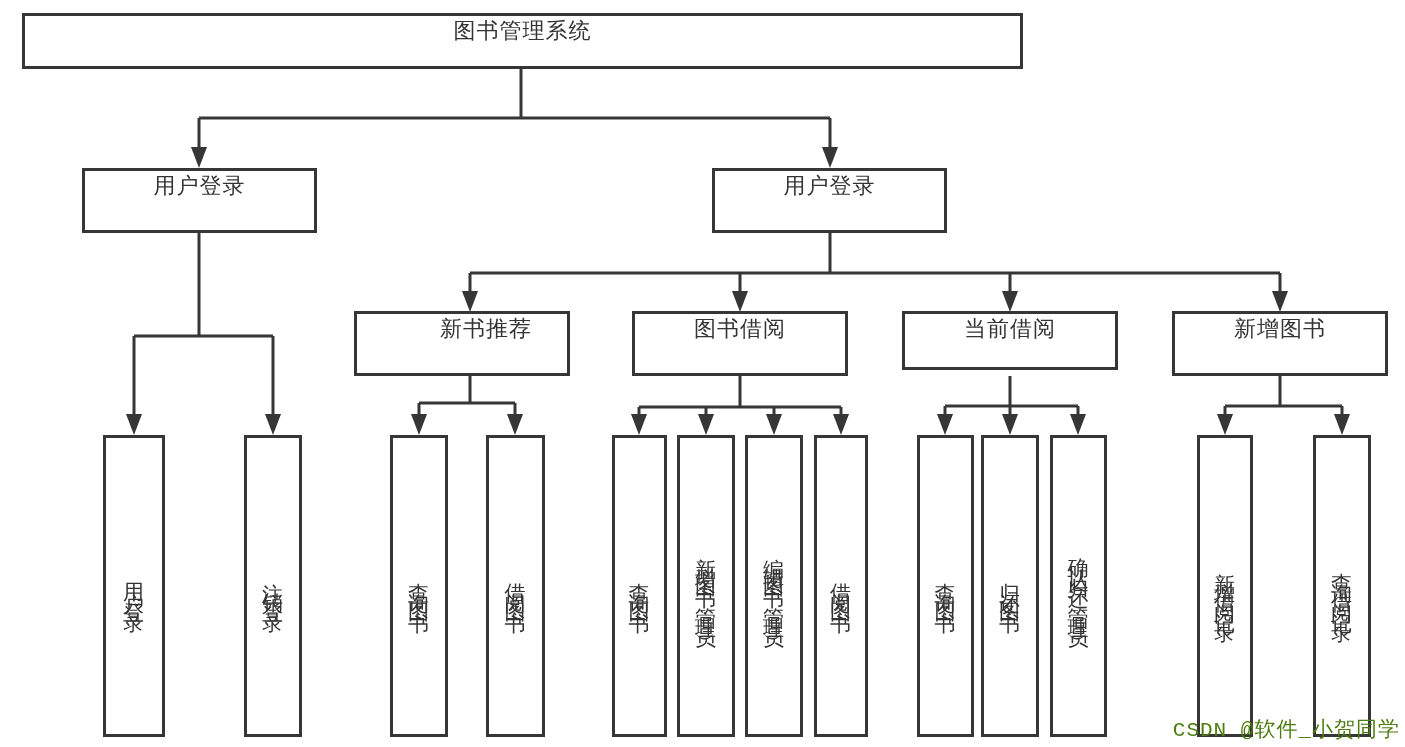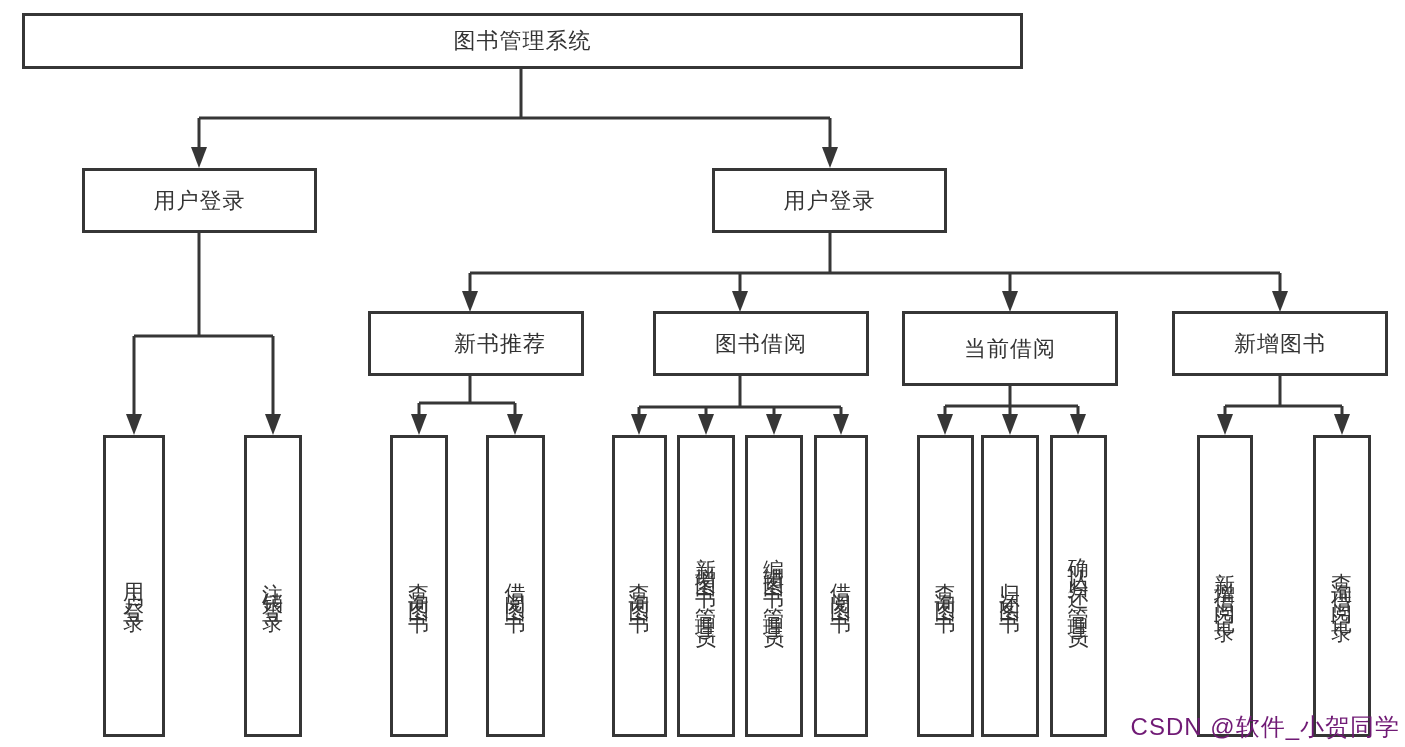--- a/index.html
+++ b/index.html
@@ -23,21 +23,20 @@
     width: 1405px;
     height: 747px;
     pointer-events: none;
   }
   .box {
     position: absolute;
     box-sizing: border-box;
     background: #ffffff;
     border: 3px solid #363636;
     display: flex;
-    align-items: center;
     justify-content: center;
     text-align: center;
     font-size: 22px;
     letter-spacing: 1px;
     color: #333333;
     z-index: 2;
   }
   .vbox {
     font-size: 21px;
     letter-spacing: 0;
@@ -46,25 +45,26 @@
     writing-mode: vertical-rl;
     text-orientation: mixed;
     letter-spacing: 10px;
     line-height: 1;
     white-space: nowrap;
   }
   .watermark {
     position: absolute;
     right: 5px;
     bottom: 4px;
-    font-size: 24px;
+    font-size: 21px;
     letter-spacing: 1px;
-    color: #701a75;
+    color: #4d7c0f;
     z-index: 5;
     white-space: nowrap;
+    font-family: Liberation Mono, monospace;
   }
 </style>
 </head>
 <body>
 
 <div class="stage">
 
   <svg class="wires" viewBox="0 0 1405 747" xmlns="http://www.w3.org/2000/svg" aria-hidden="true">
     <g stroke="#363636" stroke-width="3" fill="none">
 
@@ -112,27 +112,27 @@
     <span>图书管理系统</span>
   </div>
 
   <div class="box" style="left:82px; top:168px; width:235px; height:65px;">
     <span>用户登录</span>
   </div>
   <div class="box" style="left:712px; top:168px; width:235px; height:65px;">
     <span>用户登录</span>
   </div>
 
-  <div class="box" style="left:368px; top:311px; width:216px; height:65px;padding-left:48px;">
+  <div class="box" style="left:354px; top:311px; width:216px; height:65px;padding-left:48px;">
     <span>新书推荐</span>
   </div>
-  <div class="box" style="left:632px; top:311px; width:216px; height:65px;margin-left:21px;">
+  <div class="box" style="left:632px; top:311px; width:216px; height:65px;">
     <span>图书借阅</span>
   </div>
-  <div class="box" style="left:902px; top:311px; width:216px; height:75px;">
+  <div class="box" style="left:902px; top:311px; width:216px; height:59px;">
     <span>当前借阅</span>
   </div>
   <div class="box" style="left:1172px; top:311px; width:216px; height:65px;">
     <span>新增图书</span>
   </div>
 
   <div class="box vbox" style="left:103px; top:435px; width:62px; height:302px;">
     <span class="vtext">用户登录</span>
   </div>
   <div class="box vbox" style="left:244px; top:435px; width:58px; height:302px;">

